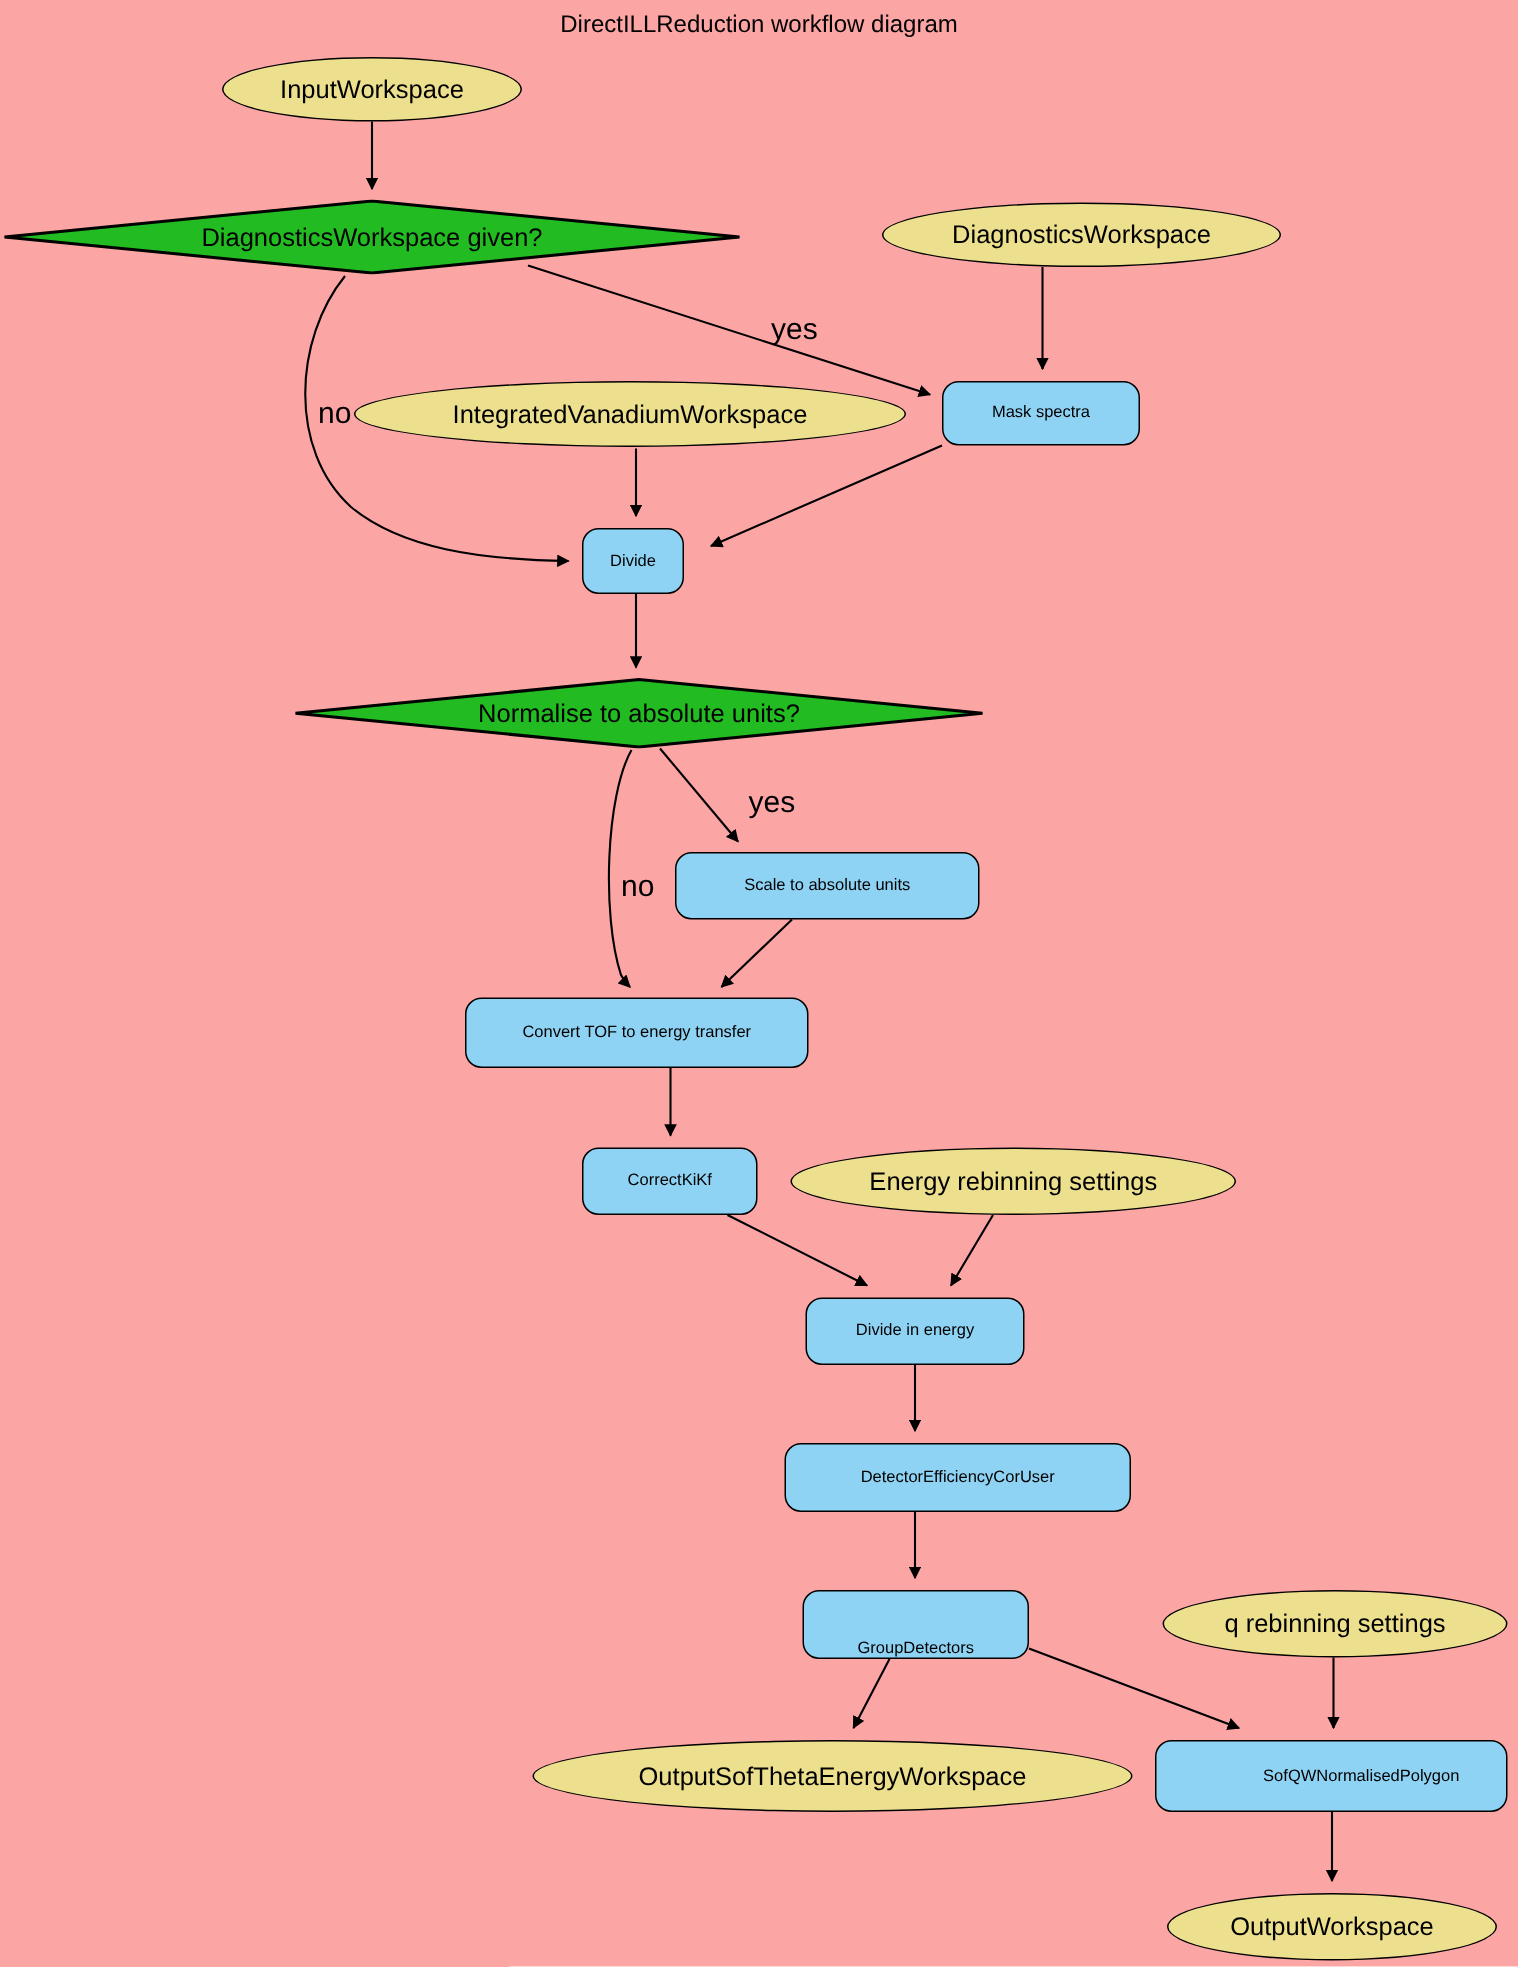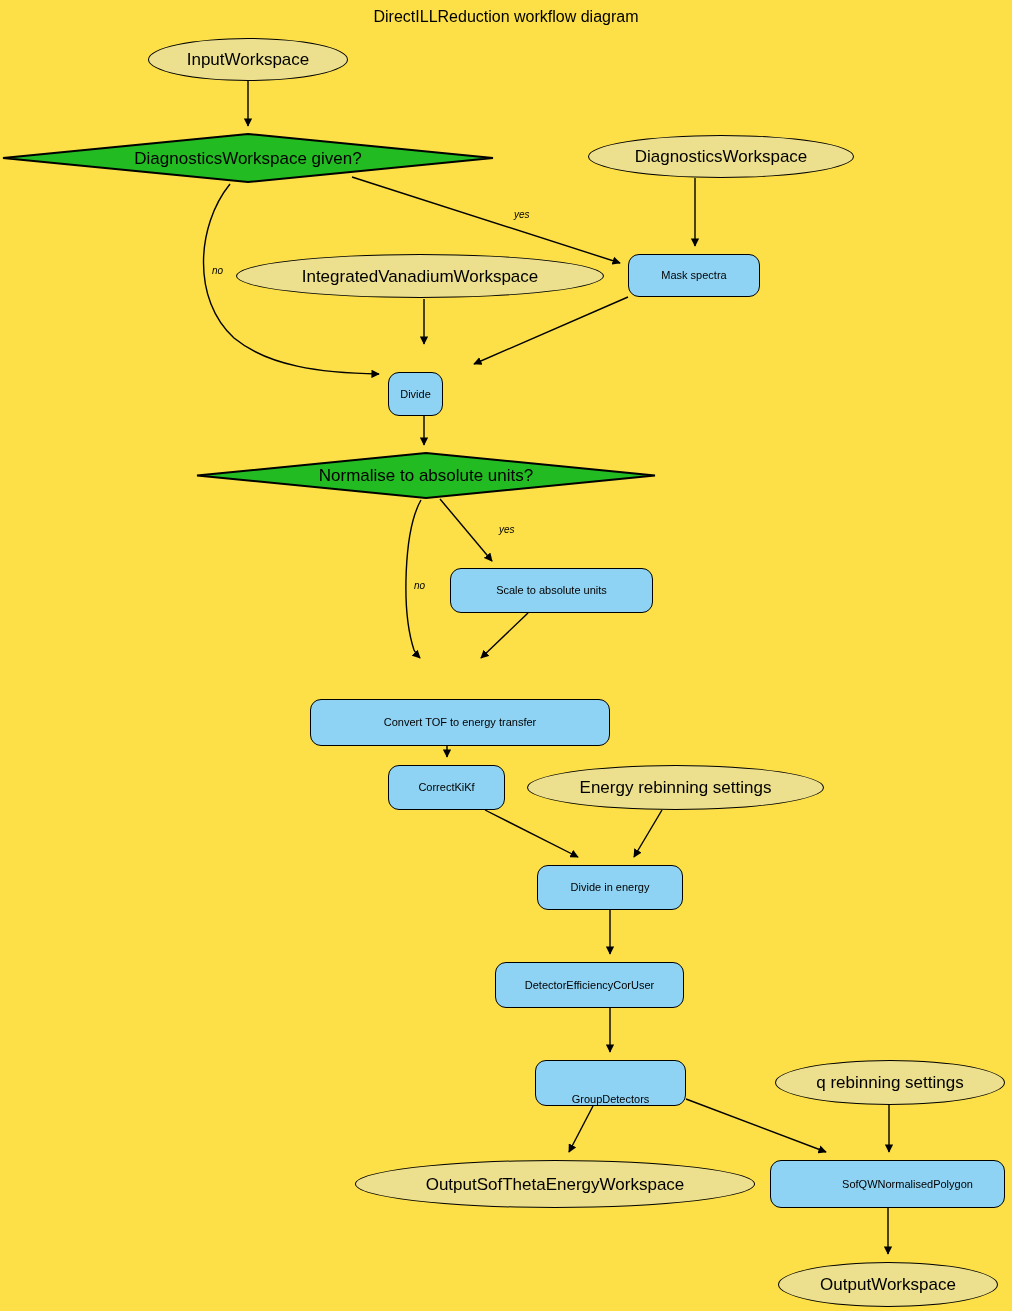--- a/index.html
+++ b/index.html
@@ -4,21 +4,21 @@
 <style>
   html, body {
     margin: 0;
     padding: 0;
     background: #ffffff;
   }
   #canvas {
     position: relative;
     width: 1012px;
     height: 1311px;
-    background: #fde047;
+    background: #fca5a5;
     font-family: "Liberation Sans", sans-serif;
     overflow: hidden;
   }
   #edges {
     position: absolute;
     left: 0;
     top: 0;
     width: 1012px;
     height: 1311px;
     pointer-events: none;
@@ -65,25 +65,24 @@
     width: 100%;
     height: 100%;
   }
   .diamond .node-label {
     position: relative;
     z-index: 1;
   }
   .edge-label {
     position: absolute;
     font-family: "Liberation Sans", sans-serif;
-    font-size: 10px;
+    font-size: 20px;
     color: #000000;
     white-space: nowrap;
     z-index: 3;
-    font-style: italic;
   }
   #title {
     position: absolute;
     left: 0;
     top: 8px;
     width: 1012px;
     text-align: center;
     font-family: "Liberation Sans", sans-serif;
     font-size: 16px;
     color: #000000;
@@ -137,45 +136,45 @@
       </div>
       <div class="node ellipse" style="left: 588px; top: 135px; width: 266px; height: 43px;">
         <span class="node-label">DiagnosticsWorkspace</span>
       </div>
       <div class="node ellipse" style="left: 236px; top: 254px; width: 368px; height: 44px;">
         <span class="node-label">IntegratedVanadiumWorkspace</span>
       </div>
       <div class="node box" style="left: 628px; top: 254px; width: 132px; height: 43px;">
         <span class="node-label">Mask spectra</span>
       </div>
-      <div class="node box" style="left: 388px; top: 372px; width: 55px; height: 44px;">
+      <div class="node box" style="left: 388px; top: 352px; width: 68px; height: 44px;">
         <span class="node-label">Divide</span>
       </div>
       <div class="node diamond" style="left: 196px; top: 452px; width: 460px; height: 47px;">
         <svg class="diamond-shape" viewBox="0 0 460 47" preserveAspectRatio="none">
           <polygon points="230,1 459,23.5 230,46 1,23.5" fill="#22bb22" stroke="#000000" stroke-width="2"></polygon>
         </svg>
         <span class="node-label">Normalise to absolute units?</span>
       </div>
       <div class="node box" style="left: 450px; top: 568px; width: 203px; height: 45px;">
         <span class="node-label">Scale to absolute units</span>
       </div>
-      <div class="node box" style="left: 310px; top: 699px; width: 300px; height: 47px;">
+      <div class="node box" style="left: 310px; top: 665px; width: 229px; height: 47px;">
         <span class="node-label">Convert TOF to energy transfer</span>
       </div>
       <div class="node box" style="left: 388px; top: 765px; width: 117px; height: 45px;">
         <span class="node-label">CorrectKiKf</span>
       </div>
       <div class="node ellipse" style="left: 527px; top: 765px; width: 297px; height: 45px;">
         <span class="node-label">Energy rebinning settings</span>
       </div>
       <div class="node box" style="left: 537px; top: 865px; width: 146px; height: 45px;">
         <span class="node-label">Divide in energy</span>
       </div>
-      <div class="node box" style="left: 495px; top: 962px; width: 189px; height: 46px;">
+      <div class="node box" style="left: 523px; top: 962px; width: 231px; height: 46px;">
         <span class="node-label">DetectorEfficiencyCorUser</span>
       </div>
       <div class="node box" style="left: 535px; top: 1060px; width: 151px; height: 46px; align-items: flex-end;">
         <span class="node-label">GroupDetectors</span>
       </div>
       <div class="node ellipse" style="left: 775px; top: 1060px; width: 230px; height: 45px;">
         <span class="node-label">q rebinning settings</span>
       </div>
       <div class="node ellipse" style="left: 355px; top: 1160px; width: 400px; height: 48px;">
         <span class="node-label">OutputSofThetaEnergyWorkspace</span>

